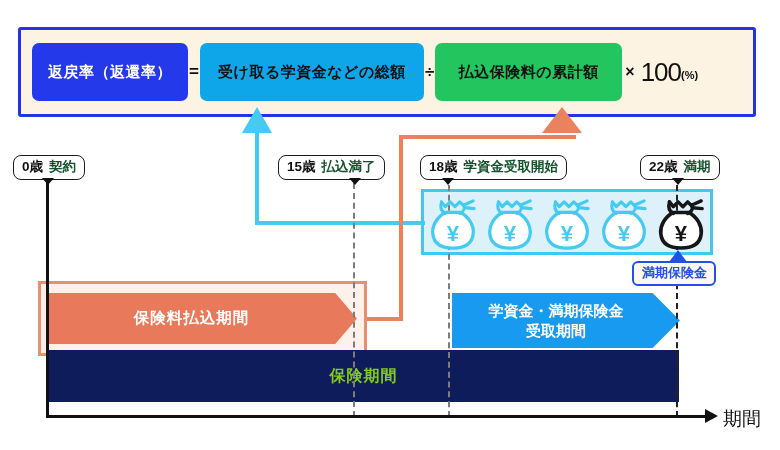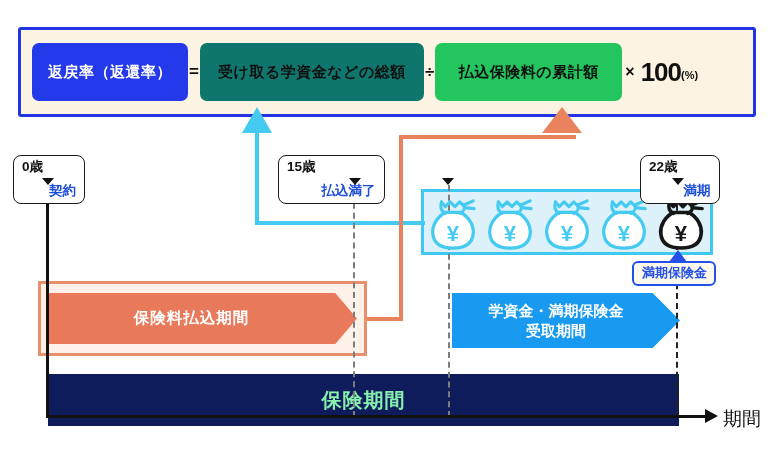--- a/index.html
+++ b/index.html
@@ -8,26 +8,26 @@
   #canvas { position:relative; width:780px; height:450px; overflow:hidden; background:#fff; }
   .abs { position:absolute; }
 
   
   #formula-box { left:18px; top:27px; width:738px; height:90px;
     border:3px solid #2334e4; border-radius:3px; background:#fcf3e2;
     display:flex; align-items:center; gap:1px; padding-left:11px; z-index:3; }
   .chip { height:58px; display:flex; align-items:center; justify-content:center;
     border-radius:7px; font-weight:bold; font-size:15px; letter-spacing:.5px; }
   #chip-result { width:156px; background:#2439ea; color:#ffffff; }
-  #chip-numerator { width:224px; background:#0f766e; color:#101010; }
+  #chip-numerator { width:224px; background:#0ea5e9; color:#101010; }
   #chip-denominator { width:187px; background:#22c55e; color:#101010; }
   .op { font-weight:bold; font-size:17px; color:#101010; }
   #mult-group { display:flex; align-items:center; color:#101010; margin-left:2px; }
   #mult-sign { font-size:16px; font-weight:bold; margin-right:6px; }
-  #mult-value { font-size:26px; font-weight:bold; letter-spacing:-1px; }
+  #mult-value { font-size:26px; font-weight:normal; letter-spacing:-1px; }
   #mult-unit { font-size:11px; font-weight:bold; margin-top:6px; }
 
   
   .cyan-line { background:#45cbf2; z-index:2; }
   .orange-line { background:#e8835e; z-index:2; }
   #cyan-arrowhead { left:242px; top:107px; width:0; height:0; z-index:4;
     border-left:15px solid transparent; border-right:15px solid transparent;
     border-bottom:26px solid #45cbf2; }
   #cyan-vert { left:255px; top:130px; width:4px; height:95px; }
   #cyan-horiz { left:255px; top:221px; width:170px; height:4px; }
@@ -36,21 +36,21 @@
     border-bottom:26px solid #e8835e; }
   #orange-horiz2 { left:399px; top:135px; width:177px; height:4px; }
   #orange-vert { left:399px; top:135px; width:4px; height:186px; }
   #orange-horiz1 { left:367px; top:317px; width:36px; height:4px; }
 
   
   .milestone { position:absolute; top:155px; border:1.5px solid #1b1b1b; background:#ffffff;
     border-radius:8px; padding:2px 8px 3px 8px; font-size:13.5px; font-weight:bold;
     display:flex; gap:6px; white-space:nowrap; z-index:4; }
   .milestone .age { color:#111111; }
-  .milestone .event { color:#1d4ed8;margin-top:24px; }
+  .milestone .event { color:#14532d; }
   .ptr-down { position:absolute; top:178px; width:0; height:0; z-index:4;
     border-left:6px solid transparent; border-right:6px solid transparent;
     border-top:7px solid #111111; }
 
   
   .vline { z-index:2; }
   #line-0 { left:46px; top:183px; width:3px; height:234px; background:#111111; }
   #line-15 { left:353px; top:183px; height:234px; border-left:2.5px dashed #7c7c7c; }
   #line-18 { left:448px; top:185px; height:232px; border-left:2.5px dashed #7c7c7c; }
   #line-22 { left:676px; top:185px; height:232px; border-left:2.5px dashed #222222; }
@@ -77,23 +77,23 @@
     border:3px solid #e8906c; background:#fdf1e9; z-index:1; }
   #payment-arrow { left:46px; top:293px; width:311px; height:51px; background:#e8795a;
     clip-path:polygon(0 0, 93% 0, 100% 50%, 93% 100%, 0 100%);
     display:flex; align-items:center; justify-content:center; padding-right:20px;
     color:#ffffff; font-size:15.5px; font-weight:bold; letter-spacing:1px; z-index:1; }
   #receive-arrow { left:452px; top:293px; width:228px; height:55px; background:#189af0;
     clip-path:polygon(0 0, 88% 0, 100% 50%, 88% 100%, 0 100%);
     display:flex; flex-direction:column; align-items:center; justify-content:center;
     padding-right:20px; color:#ffffff; font-size:15px; font-weight:bold;
     line-height:1.3; text-align:center; z-index:1; }
-  #insurance-bar { left:48px; top:374px; width:631px; height:52px; background:#0f1c5c;
-    display:flex; align-items:center; justify-content:center; color:#86efac;
-    font-size:20px; font-weight:bold; letter-spacing:1px; z-index:1; }
+  #insurance-bar { left:48px; top:350px; width:631px; height:52px; background:#0f1c5c;
+    display:flex; align-items:center; justify-content:center; color:#84cc16;
+    font-size:16px; font-weight:bold; letter-spacing:1px; z-index:1; }
 
   
   #axis-line { left:46px; top:415px; width:662px; height:3px; background:#111111; z-index:2; }
   #axis-arrowhead { left:705px; top:409px; width:0; height:0; z-index:2;
     border-top:7.5px solid transparent; border-bottom:7.5px solid transparent;
     border-left:13px solid #111111; }
   #axis-label { left:723px; top:406px; color:#111111; font-size:19px; font-weight:normal; z-index:2; }
 </style>
 </head>
 <body>
@@ -131,20 +131,24 @@
     <span class="event">契約</span>
   </div>
   <div class="ptr-down" style="left:42px"></div>
 
   <div class="milestone" style="left:278px">
     <span class="age">15歳</span>
     <span class="event">払込満了</span>
   </div>
   <div class="ptr-down" style="left:349px"></div>
 
+  <div class="milestone" style="left:420px">
+    <span class="age">18歳</span>
+    <span class="event">学資金受取開始</span>
+  </div>
   <div class="ptr-down" style="left:442px"></div>
 
   <div class="milestone" style="left:640px">
     <span class="age">22歳</span>
     <span class="event">満期</span>
   </div>
   <div class="ptr-down" style="left:672px"></div>
 
   <div class="abs" id="bag-box"></div>
   <div class="abs" id="bag-row">

